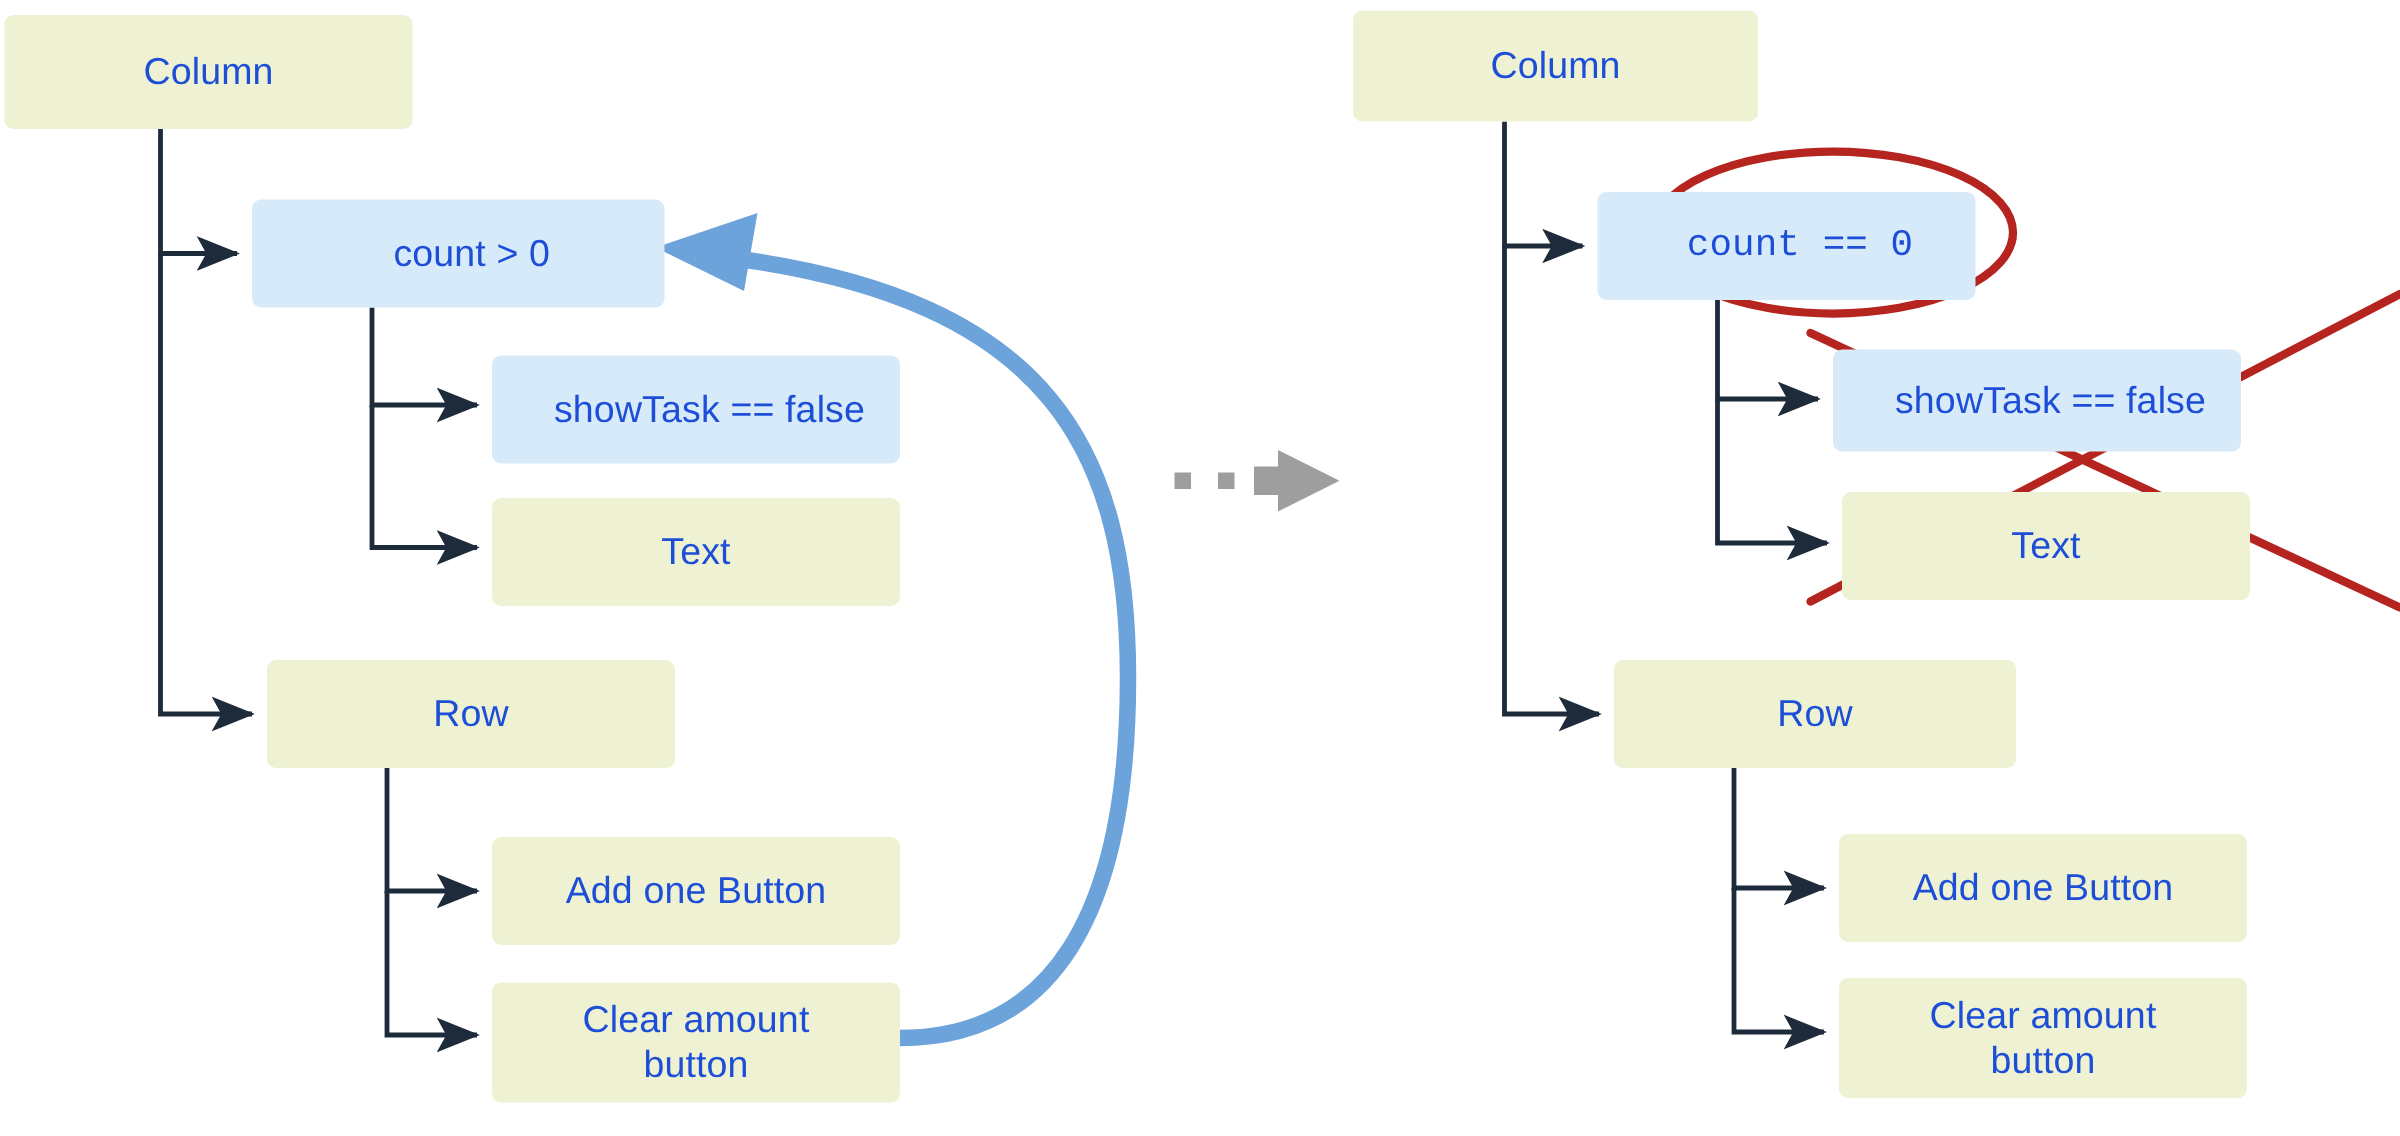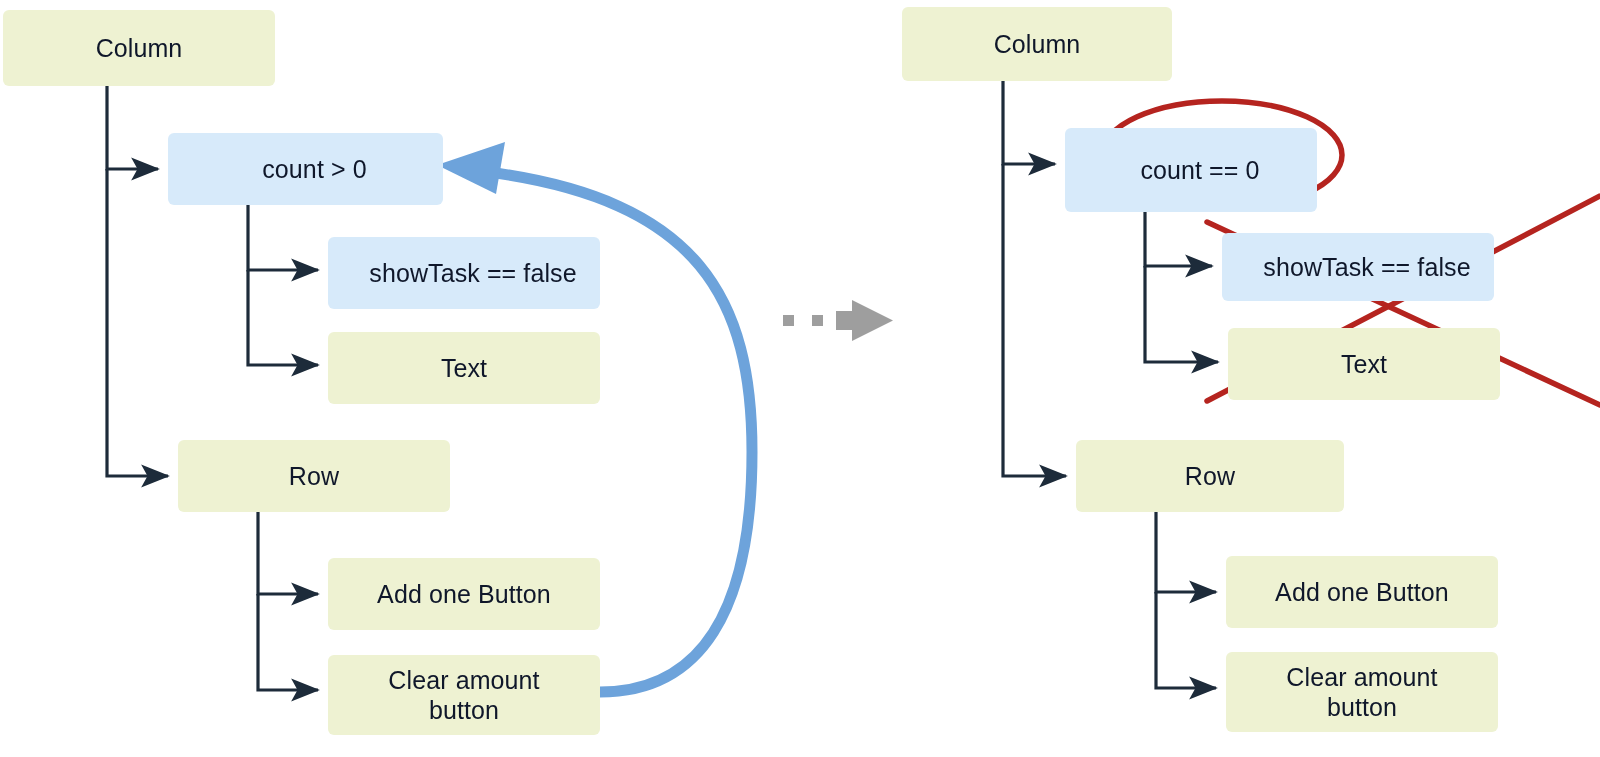--- a/index.html
+++ b/index.html
@@ -18,21 +18,21 @@
     overflow: hidden;
   }
   .node {
     position: absolute;
     box-sizing: border-box;
     border-radius: 6px;
     display: flex;
     align-items: center;
     justify-content: center;
     text-align: center;
-    color: #0f172a;
+    color: #1d4ed8;
     font-size: 25px;
     line-height: 1.22;
     letter-spacing: 0.1px;
     font-family: "Liberation Sans", sans-serif;
     padding: 4px 10px;
     white-space: pre-line;
   }
   .node.widget  { background: #eef2d2; }
   .node.cond    { background: #d7eafa; padding-left: 28px; }
   svg.overlay {
@@ -108,21 +108,21 @@
   <div class="node widget" style="left: 3px; top: 10px; width: 272px; height: 76px;">Column</div>
   <div class="node cond" style="left: 168px; top: 133px; width: 275px; height: 72px;">count &gt; 0</div>
   <div class="node cond" style="left: 328px; top: 237px; width: 272px; height: 72px;">showTask == false</div>
   <div class="node widget" style="left: 328px; top: 332px; width: 272px; height: 72px;">Text</div>
   <div class="node widget" style="left: 178px; top: 440px; width: 272px; height: 72px;">Row</div>
   <div class="node widget" style="left: 328px; top: 558px; width: 272px; height: 72px;">Add one Button</div>
   <div class="node widget" style="left: 328px; top: 655px; width: 272px; height: 80px;">Clear amount
 button</div>
 
   <div class="node widget" style="left: 902px; top: 7px; width: 270px; height: 74px;">Column</div>
-  <div class="node cond" style="left: 1065px; top: 128px; width: 252px; height: 84px;">count == 0</div>
+  <div class="node cond" style="left: 1065px; top: 128px; width: 252px; height: 72px; font-family: Liberation Mono, monospace;">count == 0</div>
   <div class="node cond" style="left: 1222px; top: 233px; width: 272px; height: 68px;">showTask == false</div>
   <div class="node widget" style="left: 1228px; top: 328px; width: 272px; height: 72px;">Text</div>
   <div class="node widget" style="left: 1076px; top: 440px; width: 268px; height: 72px;">Row</div>
   <div class="node widget" style="left: 1226px; top: 556px; width: 272px; height: 72px;">Add one Button</div>
   <div class="node widget" style="left: 1226px; top: 652px; width: 272px; height: 80px;">Clear amount
 button</div>
 
 </div>
 
 </body></html>

